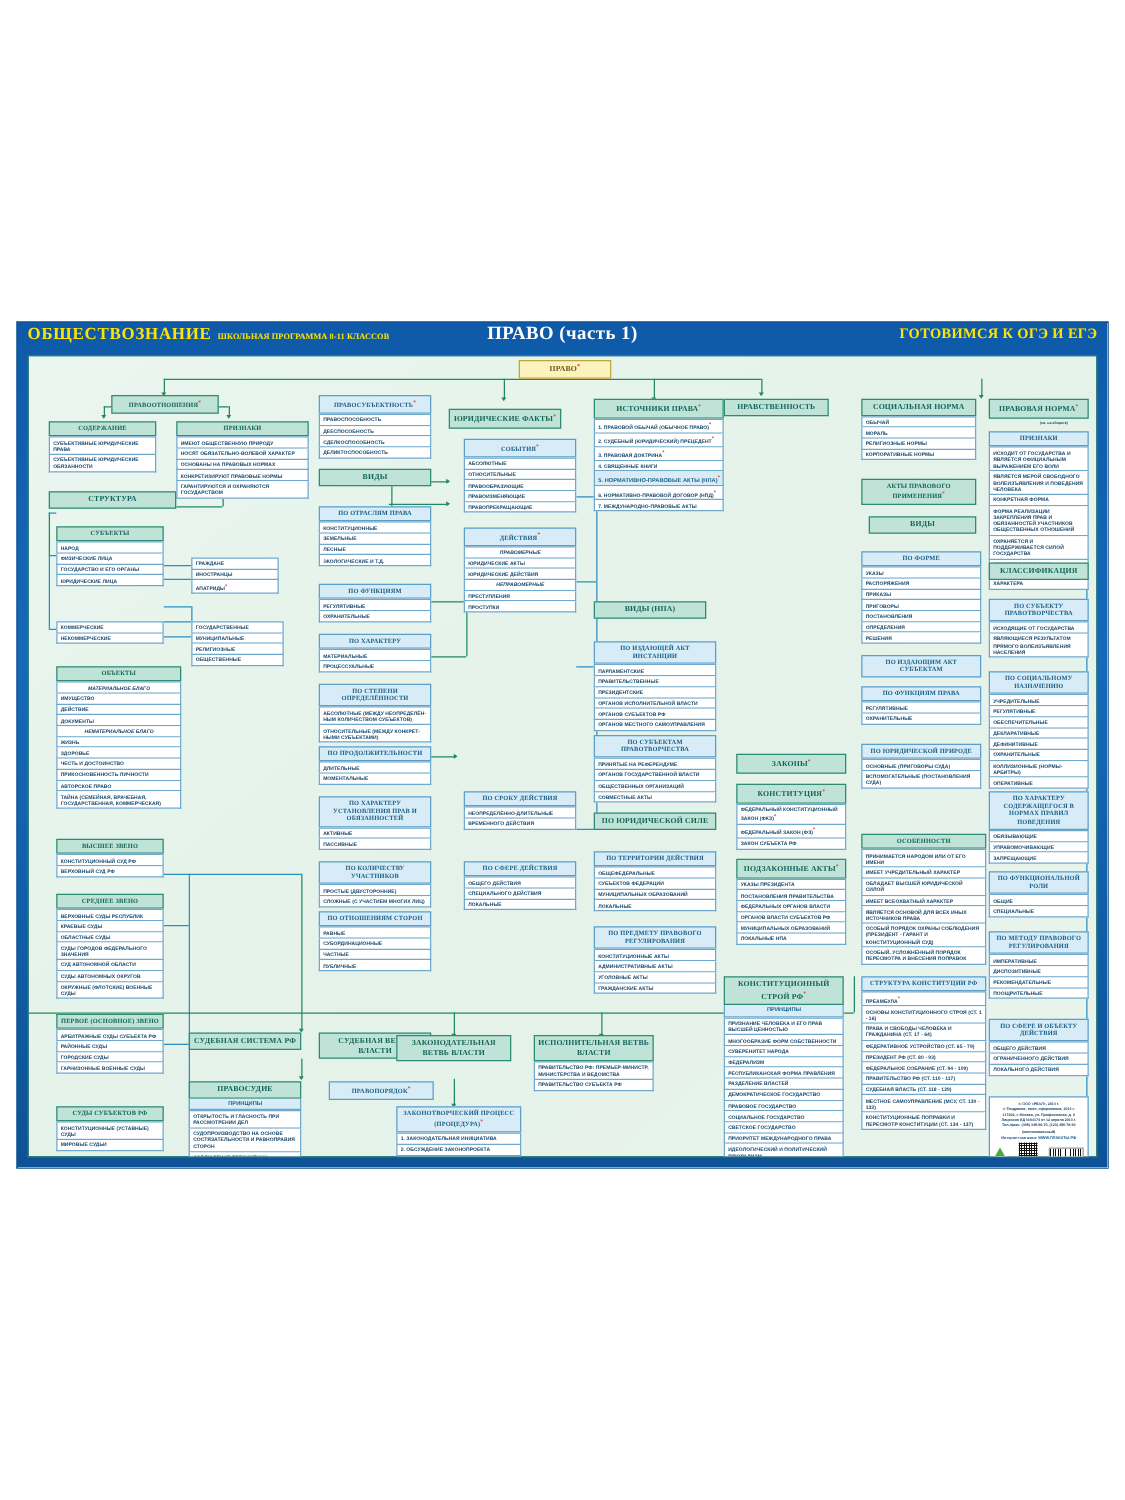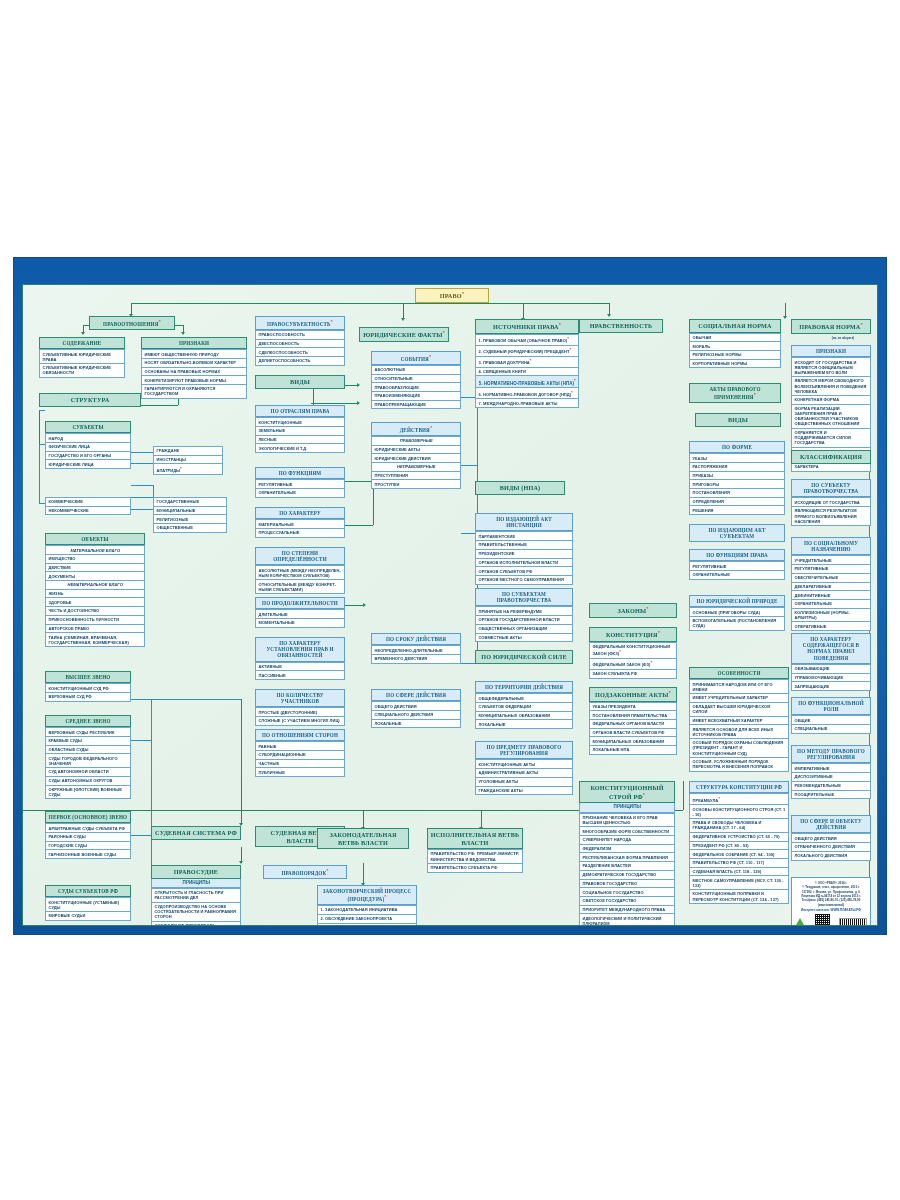--- a/index.html
+++ b/index.html
@@ -148,20 +148,28 @@
     position:absolute; font-size:2.8px; color:#20486b; text-align:center;
     line-height:1.3; font-weight:bold;
   }
 </style>
 </head>
 <body>
 
 <div id="page">
   <div id="poster">
 
+    <div id="header">
+      <div class="hdr-left">
+        <span class="hdr-main">ОБЩЕСТВОЗНАНИЕ</span>
+        <span class="hdr-sub">ШКОЛЬНАЯ ПРОГРАММА 8-11 КЛАССОВ</span>
+      </div>
+      <div class="hdr-center">ПРАВО  (часть 1)</div>
+      <div class="hdr-right">ГОТОВИМСЯ К ОГЭ И ЕГЭ</div>
+    </div>
 
     <div id="canvas">
 
       <div class="ln v" style="left:428px;top:8px;height:10px;"></div>
       <div class="ln h" style="left:108px;top:18px;width:478px;"></div>
       <div class="ln v" style="left:108px;top:18px;height:12px;"></div>
       <div class="arw dn" style="left:105.6px;top:29px;"></div>
       <div class="ln v" style="left:586px;top:18px;height:12px;"></div>
       <div class="arw dn" style="left:583.6px;top:29px;"></div>
       <div class="ln v" style="left:762px;top:18px;height:14px;"></div>

